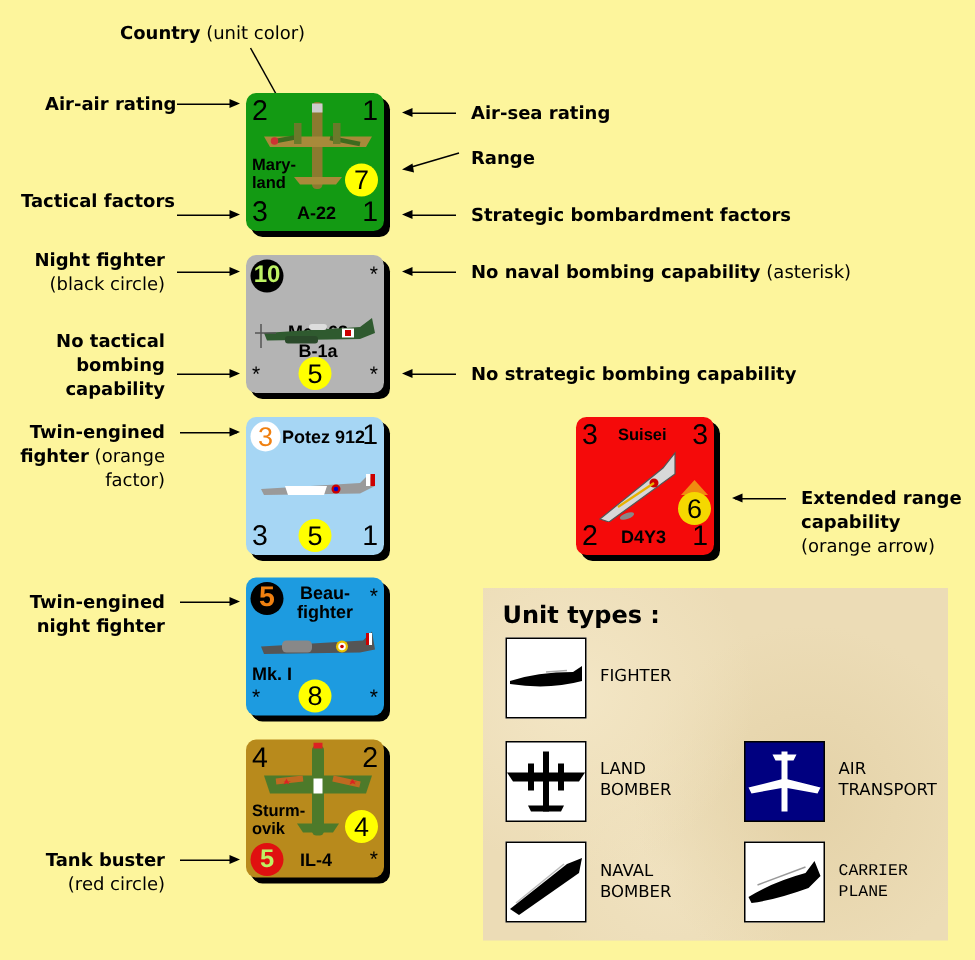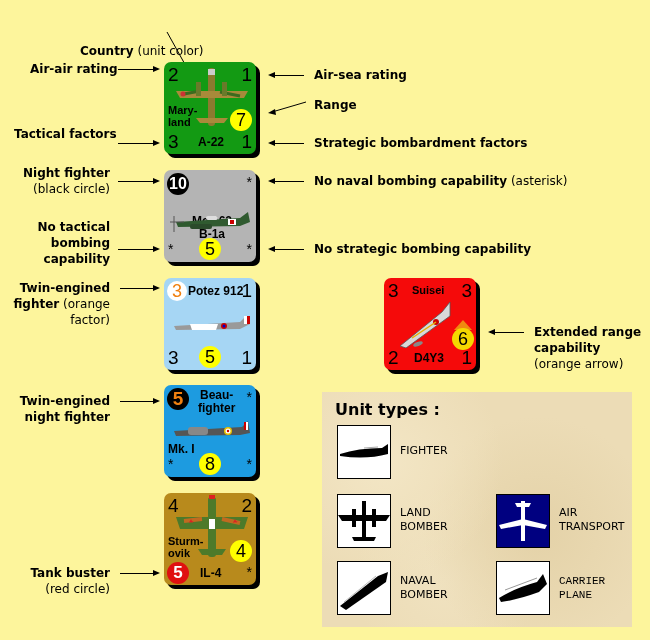--- a/index.html
+++ b/index.html
@@ -13,30 +13,30 @@
   .arrow.left::before{content:"";position:absolute;left:-2px;top:-3px;border-right:7px solid #000;border-top:3.5px solid transparent;border-bottom:3.5px solid transparent;}
   .counter{position:absolute;width:92px;height:92px;border-radius:7px;box-shadow:3px 3px 0 #000, 4px 4px 0 #000;font-family:"Liberation Sans",sans-serif;}
   .counter .tl,.counter .tr,.counter .bl,.counter .br{position:absolute;font-size:19px;line-height:19px;}
   .counter .tl{left:4px;top:3px;}
   .counter .tr{right:4px;top:3px;}
   .counter .bl{left:4px;bottom:3px;}
   .counter .br{right:4px;bottom:3px;}
   .counter .ast{font-size:14px;}
   .counter .name{position:absolute;font-weight:bold;font-size:11px;line-height:12px;text-align:center;}
   .yc{position:absolute;width:22px;height:22px;border-radius:50%;background:#ffff00;font-size:18px;line-height:22px;text-align:center;}
-  .bc{position:absolute;width:22px;height:22px;border-radius:50%;background:#000;color:#ffffff;font-size:19px;line-height:22px;text-align:center;font-weight:bold;}
+  .bc{position:absolute;width:22px;height:22px;border-radius:50%;background:#000;color:#bef264;font-size:19px;line-height:22px;text-align:center;font-weight:bold;}
   .panel{position:absolute;left:322px;top:392px;width:310px;height:235px;background:#ecdcb6;background-image:radial-gradient(circle at 20% 30%, #f3e6c5 0, transparent 40%),radial-gradient(circle at 70% 60%, #e4d2a8 0, transparent 45%),radial-gradient(circle at 40% 80%, #f0e2c0 0, transparent 35%);}
   .ptitle{position:absolute;left:13px;top:8px;font-weight:bold;font-size:16px;font-family:"DejaVu Sans",sans-serif;}
   .ut-icon{position:absolute;width:52px;height:52px;border:1px solid #000;background:#fff;}
   .ut-label{position:absolute;font-size:11px;line-height:14px;font-family:"DejaVu Sans",sans-serif;}
 </style>
 </head>
 <body>
 
-<div class="lbl" style="left:80px;top:14px;margin-top:29px;">
+<div class="lbl" style="left:80px;top:14px;">
   <b>Country</b> <span class="n">(unit color)</span>
 </div>
 <svg style="position:absolute;left:165px;top:30px;" width="30" height="45">
     <line x1="2" y1="2" x2="22" y2="38" stroke="#000" stroke-width="1"></line>
     <polygon points="22,42 18,34 25,33" fill="#000"></polygon>
   </svg>
 
 <div class="lbl" style="left:30px;top:61px;"><b>Air-air rating</b></div>
 <div class="arrow right" style="left:118px;top:69px;width:40px;"></div>
 

